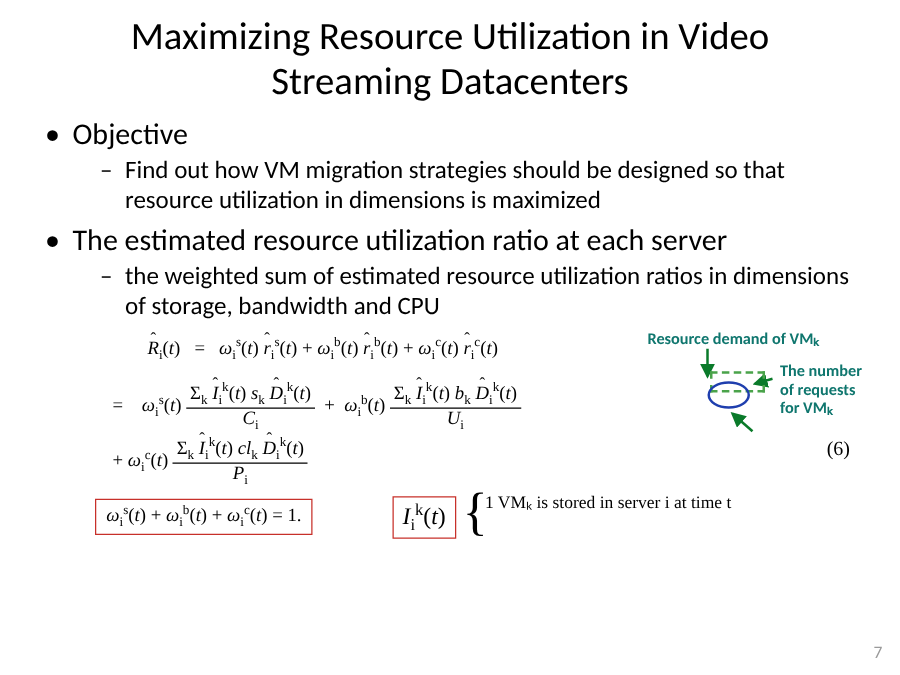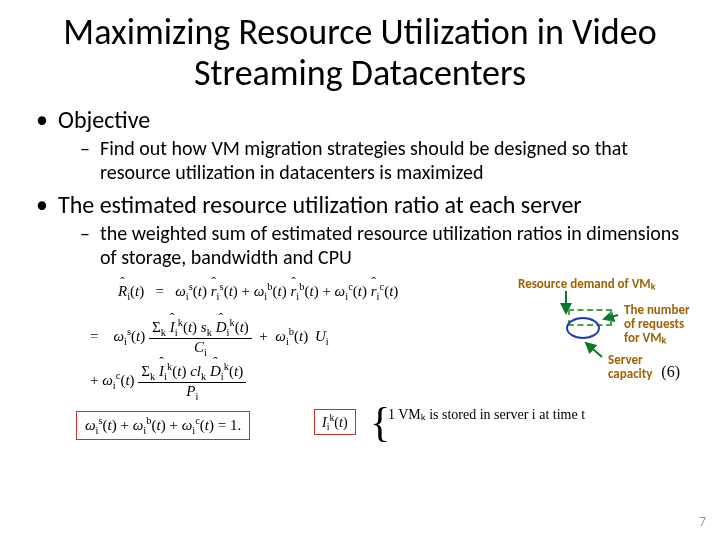--- a/index.html
+++ b/index.html
@@ -7,21 +7,21 @@
     width: 720px;
     height: 540px;
     background: #fff;
     font-family: Calibri, "Segoe UI", Arial, sans-serif;
     color: #000;
     position: relative;
     overflow: hidden;
   }
   .title {
     text-align: center;
-    font-size: 36px;
+    font-size: 31px;
     font-weight: 400;
     line-height: 1.15;
     padding: 12px 40px 10px;
   }
   .content {
     padding: 0 30px;
   }
   ul.b1 { list-style: none; }
   ul.b1 > li { position: relative; padding-left: 28px; font-size: 24px; margin-bottom: 2px; }
   ul.b1 > li::before { content: "•"; position: absolute; left: 6px; top: 0; font-size: 24px; }
@@ -39,41 +39,41 @@
   .eq2 { position: absolute; left: 60px; top: 36px; }
   .eq3 { position: absolute; left: 60px; top: 80px; }
   .omega-box {
     position: absolute; left: 46px; top: 130px;
     border: 1px solid #c7302a; padding: 3px 8px;
     font-size: 15px;
   }
   .ik-box {
     position: absolute; left: 284px; top: 128px;
     border: 1px solid #c7302a; padding: 2px 7px;
-    font-size: 14px;
+    font-size: 19px;
   }
   .cases-brace {
     position: absolute; left: 340px; top: 120px;
     font-size: 42px; line-height: 42px;
   }
   .cases {
     position: absolute; left: 358px; top: 124px;
     font-size: 14px; line-height: 1.4;
   }
   .frac { display: inline-block; text-align: center; vertical-align: middle; }
   .frac .num { display: block; border-bottom: 1px solid #000; padding: 0 3px; }
   .frac .den { display: block; padding: 0 3px; }
   .sub { font-size: 0.7em; vertical-align: sub; }
   .sup { font-size: 0.7em; vertical-align: super; }
   .ann {
     position: absolute;
     font-family: Calibri, Arial, sans-serif;
     font-size: 13px;
     font-weight: 700;
-    color: #a16207;
+    color: #0f766e;
     line-height: 1.1;
   }
   .ann1 { left: 488px; top: -4px; }
   .ann2 { left: 594px; top: 22px; }
   .ann3 { left: 578px; top: 72px; }
   .u-ellipse {
     position: absolute;
     left: 536px; top: 36px;
     width: 34px; height: 22px;
     border: 2px solid #1f3fae;
@@ -97,21 +97,21 @@
 </head>
 <body>
 
 <div class="title">Maximizing Resource Utilization in Video Streaming Datacenters</div>
 
 <div class="content">
   <ul class="b1">
     <li>
       <span>Objective</span>
       <ul class="b2">
-        <li>Find out how VM migration strategies should be designed so that resource utilization in datacenters is maximized</li>
+        <li>Find out how VM migration strategies should be designed so that resource utilization in dimensions is maximized</li>
       </ul>
     </li>
     <li>
       <span>The estimated resource utilization ratio at each server</span>
       <ul class="b2">
         <li>the weighted sum of estimated resource utilization ratios in dimensions of storage, bandwidth and CPU</li>
       </ul>
     </li>
   </ul>
 
@@ -126,20 +126,21 @@
     </div>
 
     <div class="eq2">
       =&nbsp;&nbsp;&nbsp; <i>ω</i><span class="sub">i</span><span class="sup">s</span>(<i>t</i>)
       <span class="frac">
         <span class="num">Σ<span class="sub">k</span> <span class="hatc"><i>I</i></span><span class="sub">i</span><span class="sup">k</span>(<i>t</i>) <i>s</i><span class="sub">k</span> <span class="hatc"><i>D</i></span><span class="sub">i</span><span class="sup">k</span>(<i>t</i>)</span>
         <span class="den"><i>C</i><span class="sub">i</span></span>
       </span>
       &nbsp;+&nbsp; <i>ω</i><span class="sub">i</span><span class="sup">b</span>(<i>t</i>)
       <span class="frac">
+        <span class="num">Σ<span class="sub">k</span> <span class="hatc"><i>I</i></span><span class="sub">i</span><span class="sup">k</span>(<i>t</i>) <i>b</i><span class="sub">k</span> <span class="hatc"><i>D</i></span><span class="sub">i</span><span class="sup">k</span>(<i>t</i>)</span>
         <span class="den"><i>U</i><span class="sub">i</span></span>
       </span>
     </div>
 
     <div class="eq3">
       + <i>ω</i><span class="sub">i</span><span class="sup">c</span>(<i>t</i>)
       <span class="frac">
         <span class="num">Σ<span class="sub">k</span> <span class="hatc"><i>I</i></span><span class="sub">i</span><span class="sup">k</span>(<i>t</i>) <i>cl</i><span class="sub">k</span> <span class="hatc"><i>D</i></span><span class="sub">i</span><span class="sup">k</span>(<i>t</i>)</span>
         <span class="den"><i>P</i><span class="sub">i</span></span>
       </span>
@@ -154,21 +155,20 @@
     <div class="ik-box">
       <i>I</i><span class="sub">i</span><span class="sup">k</span>(<i>t</i>)
     </div>
     <div class="cases-brace">{</div>
     <div class="cases">
       <div>1   VMₖ is stored in server i at time t</div>
     </div>
 
     <div class="ann ann1">Resource demand of VMₖ</div>
     <div class="ann ann2">The number of requests for VMₖ</div>
-    <div class="ann ann3">Server capacity</div>
 
     <svg class="arrow-svg" width="200" height="110">
       <defs>
         <marker id="ah" markerWidth="6" markerHeight="6" refX="5" refY="3" orient="auto">
           <path d="M0,0 L6,3 L0,6 Z" fill="#0a7a2a"></path>
         </marker>
       </defs>
       <line x1="58" y1="16" x2="58" y2="38" stroke="#0a7a2a" stroke-width="2" marker-end="url(#ah)"></line>
       <line x1="110" y1="40" x2="96" y2="44" stroke="#0a7a2a" stroke-width="2" marker-end="url(#ah)"></line>
       <line x1="94" y1="82" x2="78" y2="68" stroke="#0a7a2a" stroke-width="2" marker-end="url(#ah)"></line>

